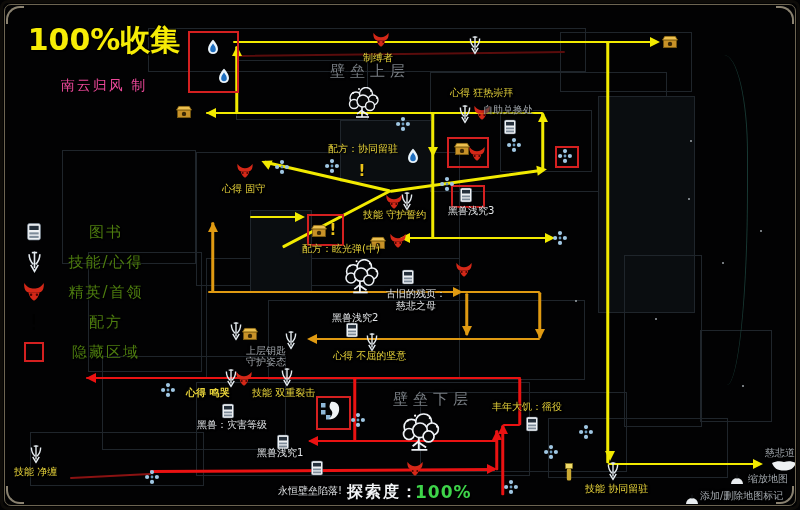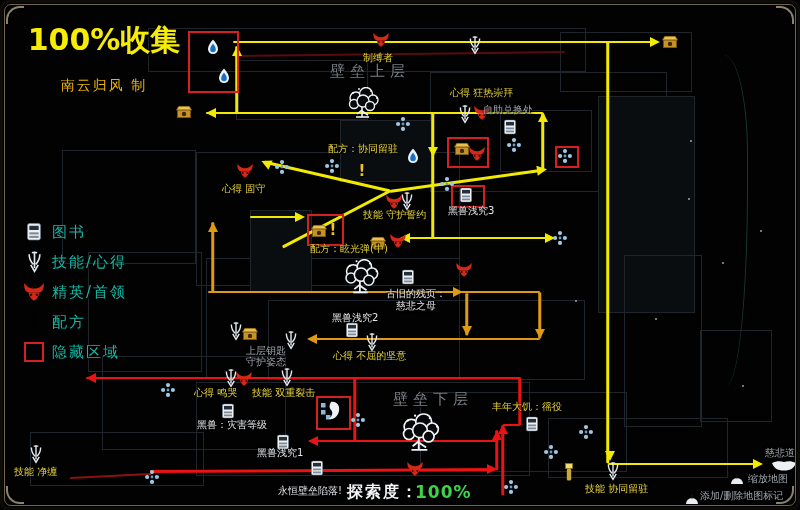--- a/index.html
+++ b/index.html
@@ -33,26 +33,26 @@
   .zone{color:#858b92;font-size:15px;letter-spacing:5px;opacity:.9;}
   .ex{color:#f2f4f6;font-size:16px;font-weight:bold;letter-spacing:2px;
       text-shadow:1.5px 1.5px 0 #000,-1px -1px 0 #000;}
   .pct{color:#3ed44a;font-size:17px;font-weight:bold;letter-spacing:1px;text-shadow:1.5px 1.5px 0 #000;}
   
   #title{position:absolute;left:6px;top:18px;width:196px;text-align:center;z-index:10;}
   #title .t1{font-size:33px;font-weight:bold;color:#f6ec06;letter-spacing:1px;
              text-shadow:2px 2px 0 #000,-1px -1px 0 #000,1px -1px 0 #000,-1px 1px 0 #000;}
   #title .t2{font-size:30px;font-weight:bold;color:#f6ec06;margin-top:2px;
              text-shadow:2px 2px 0 #000,-1px -1px 0 #000,1px -1px 0 #000,-1px 1px 0 #000;}
-  #title .t3{font-size:14px;color:#eab308;margin-top:16px;letter-spacing:2px;text-shadow:1px 1px 0 #000;}
+  #title .t3{font-size:14px;color:#ec4899;margin-top:16px;letter-spacing:2px;text-shadow:1px 1px 0 #000;}
   
   #legend{position:absolute;left:16px;top:221px;z-index:10;}
   .lrow{display:flex;align-items:center;margin-bottom:8px;height:22px;}
   .lic{width:36px;display:flex;justify-content:center;align-items:center;}
-  .ltx{color:#14b8a6;font-size:15px;letter-spacing:2px;width:108px;
+  .ltx{color:#4d7c0f;font-size:15px;letter-spacing:2px;width:108px;text-align:center;
        text-shadow:1px 1px 1px #000;}
 </style>
 </head>
 <body>
 
 <div id="stage">
   <div id="map">
       <div class="room" style="left: 148px; top: 28px; width: 436px; height: 42px;"></div>
       <div class="room" style="left: 560px; top: 32px; width: 130px; height: 58px;"></div>
       <div class="room" style="left: 236px; top: 60px; width: 130px; height: 58px;"></div>
@@ -578,28 +578,28 @@
           <path d="M12 3 C18 2 21 7 20 12 C19 17 15 21 10 20 C14 16 14 13 12 11 C10 9 10 6 12 3 Z" fill="#f0f3f5"></path>
         </svg></div>
       <div class="lbl yl" style="left: 363px; top: 51px;">制缚者</div>
       <div class="lbl zone" style="left: 330px; top: 62px;">壁垒上层</div>
       <div class="lbl yl" style="left: 450px; top: 86px;">心得 狂热崇拜</div>
       <div class="lbl gy" style="left: 483px; top: 103px;">自助兑换处</div>
       <div class="lbl yl" style="left: 328px; top: 142px;">配方：协同留驻</div>
       <div class="lbl yl" style="left: 222px; top: 182px;">心得 固守</div>
       <div class="lbl yl" style="left: 363px; top: 208px;">技能 守护誓约</div>
       <div class="lbl wh" style="left: 448px; top: 204px;">黑兽浅究3</div>
-      <div class="lbl yl" style="left: 310px; top: 242px;">配方：眩光弹(中)</div>
+      <div class="lbl yl" style="left: 302px; top: 242px;">配方：眩光弹(中)</div>
       <div class="lbl wh" style="left: 386px; top: 287px;">古旧的残页：</div>
       <div class="lbl wh" style="left: 396px; top: 299px;">慈悲之母</div>
       <div class="lbl wh" style="left: 332px; top: 311px;">黑兽浅究2</div>
       <div class="lbl gy" style="left: 246px; top: 344px;">上层钥匙</div>
       <div class="lbl gy" style="left: 246px; top: 355px;">守护姿态</div>
       <div class="lbl yl" style="left: 333px; top: 349px;">心得 不屈的坚意</div>
-      <div class="lbl yl" style="left: 194px; top: 386px;">心得 鸣哭</div>
+      <div class="lbl yl" style="left: 186px; top: 386px; font-weight: bold;">心得 鸣哭</div>
       <div class="lbl yl" style="left: 252px; top: 386px;">技能 双重裂击</div>
       <div class="lbl zone" style="left: 393px; top: 390px;">壁垒下层</div>
       <div class="lbl wh" style="left: 197px; top: 418px;">黑兽：灾害等级</div>
       <div class="lbl yl" style="left: 492px; top: 400px;">丰年大饥：徭役</div>
       <div class="lbl wh" style="left: 257px; top: 446px;">黑兽浅究1</div>
       <div class="lbl yl" style="left: 14px; top: 465px;">技能 净缠</div>
       <div class="lbl yl" style="left: 585px; top: 482px;">技能 协同留驻</div>
       <div class="lbl wh" style="left: 278px; top: 484px;">永恒壁垒陷落!</div>
       <div class="lbl ex" style="left: 347px; top: 482px;">探索度：</div>
       <div class="lbl pct" style="left: 415px; top: 482px;">100%</div>

